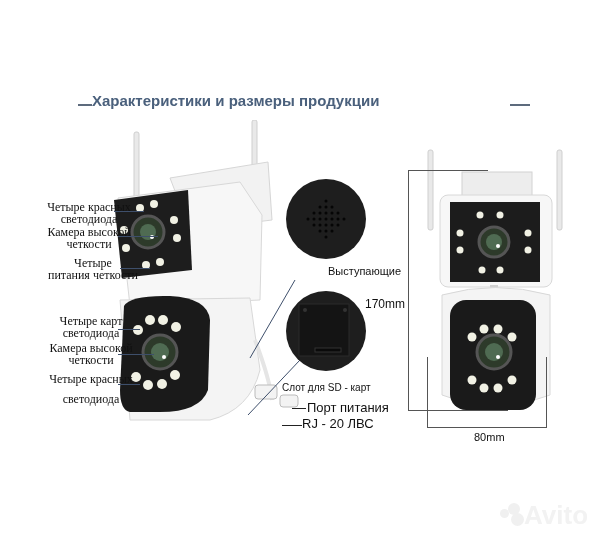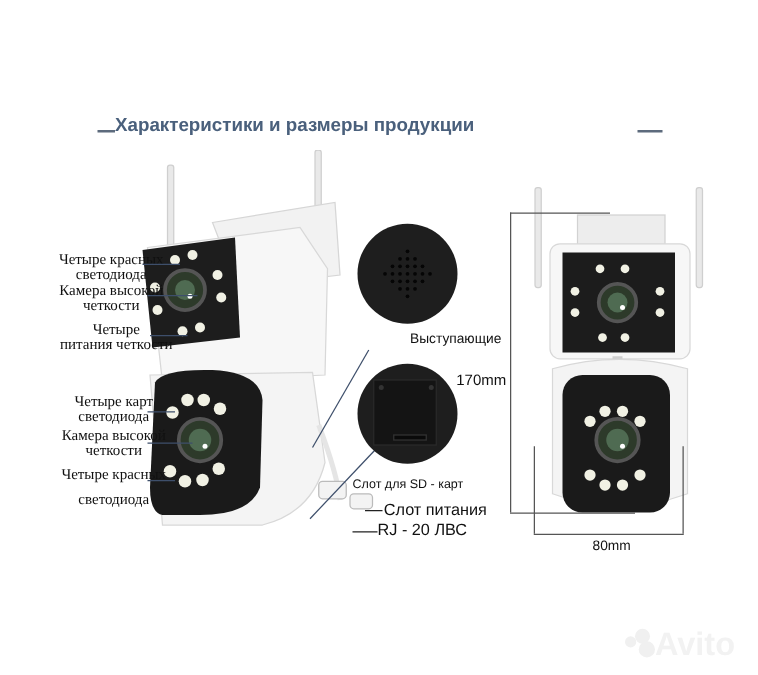--- a/index.html
+++ b/index.html
@@ -141,21 +141,21 @@
 
 <svg class="abs" style="left:285px;top:290px;" width="82" height="82" viewBox="0 0 82 82">
   <circle cx="41" cy="41" r="40" fill="#1e1e1e"></circle>
   <rect x="14" y="14" width="50" height="52" fill="#141414" stroke="#2a2a2a"></rect>
   <circle cx="20" cy="20" r="2" fill="#333"></circle>
     <circle cx="60" cy="20" r="2" fill="#333"></circle>
   <rect x="30" y="58" width="26" height="4" fill="#0a0a0a" stroke="#333"></rect>
 </svg>
 <div class="abs callout" style="left:282px;top:366px;font-size:10px;margin-top:16px;">Слот для SD - карт</div>
 
-<div class="abs callout" style="left:307px;top:400px;font-size:13px;">Слот питания</div>
+<div class="abs callout" style="left:307px;top:400px;font-size:13px;">Порт питания</div>
 <div class="abs lead" style="left:292px;top:408px;width:14px;background:#222;"></div>
 <div class="abs callout" style="left:302px;top:416px;font-size:13px;">RJ - 20 ЛВС</div>
 <div class="abs lead" style="left:282px;top:425px;width:20px;background:#222;"></div>
 
 <svg class="abs" style="left:410px;top:140px;" width="170" height="290" viewBox="0 0 170 290">
   <rect x="18" y="10" width="5" height="80" rx="2" fill="#e9e9e9" stroke="#cfcfcf"></rect>
   <rect x="147" y="10" width="5" height="80" rx="2" fill="#e9e9e9" stroke="#cfcfcf"></rect>
   <rect x="52" y="32" width="70" height="30" fill="#ededed" stroke="#d2d2d2"></rect>
   <rect x="30" y="55" width="112" height="92" rx="8" fill="#f7f7f7" stroke="#d8d8d8"></rect>
   <rect x="40" y="62" width="90" height="80" fill="#1c1c1c"></rect>

